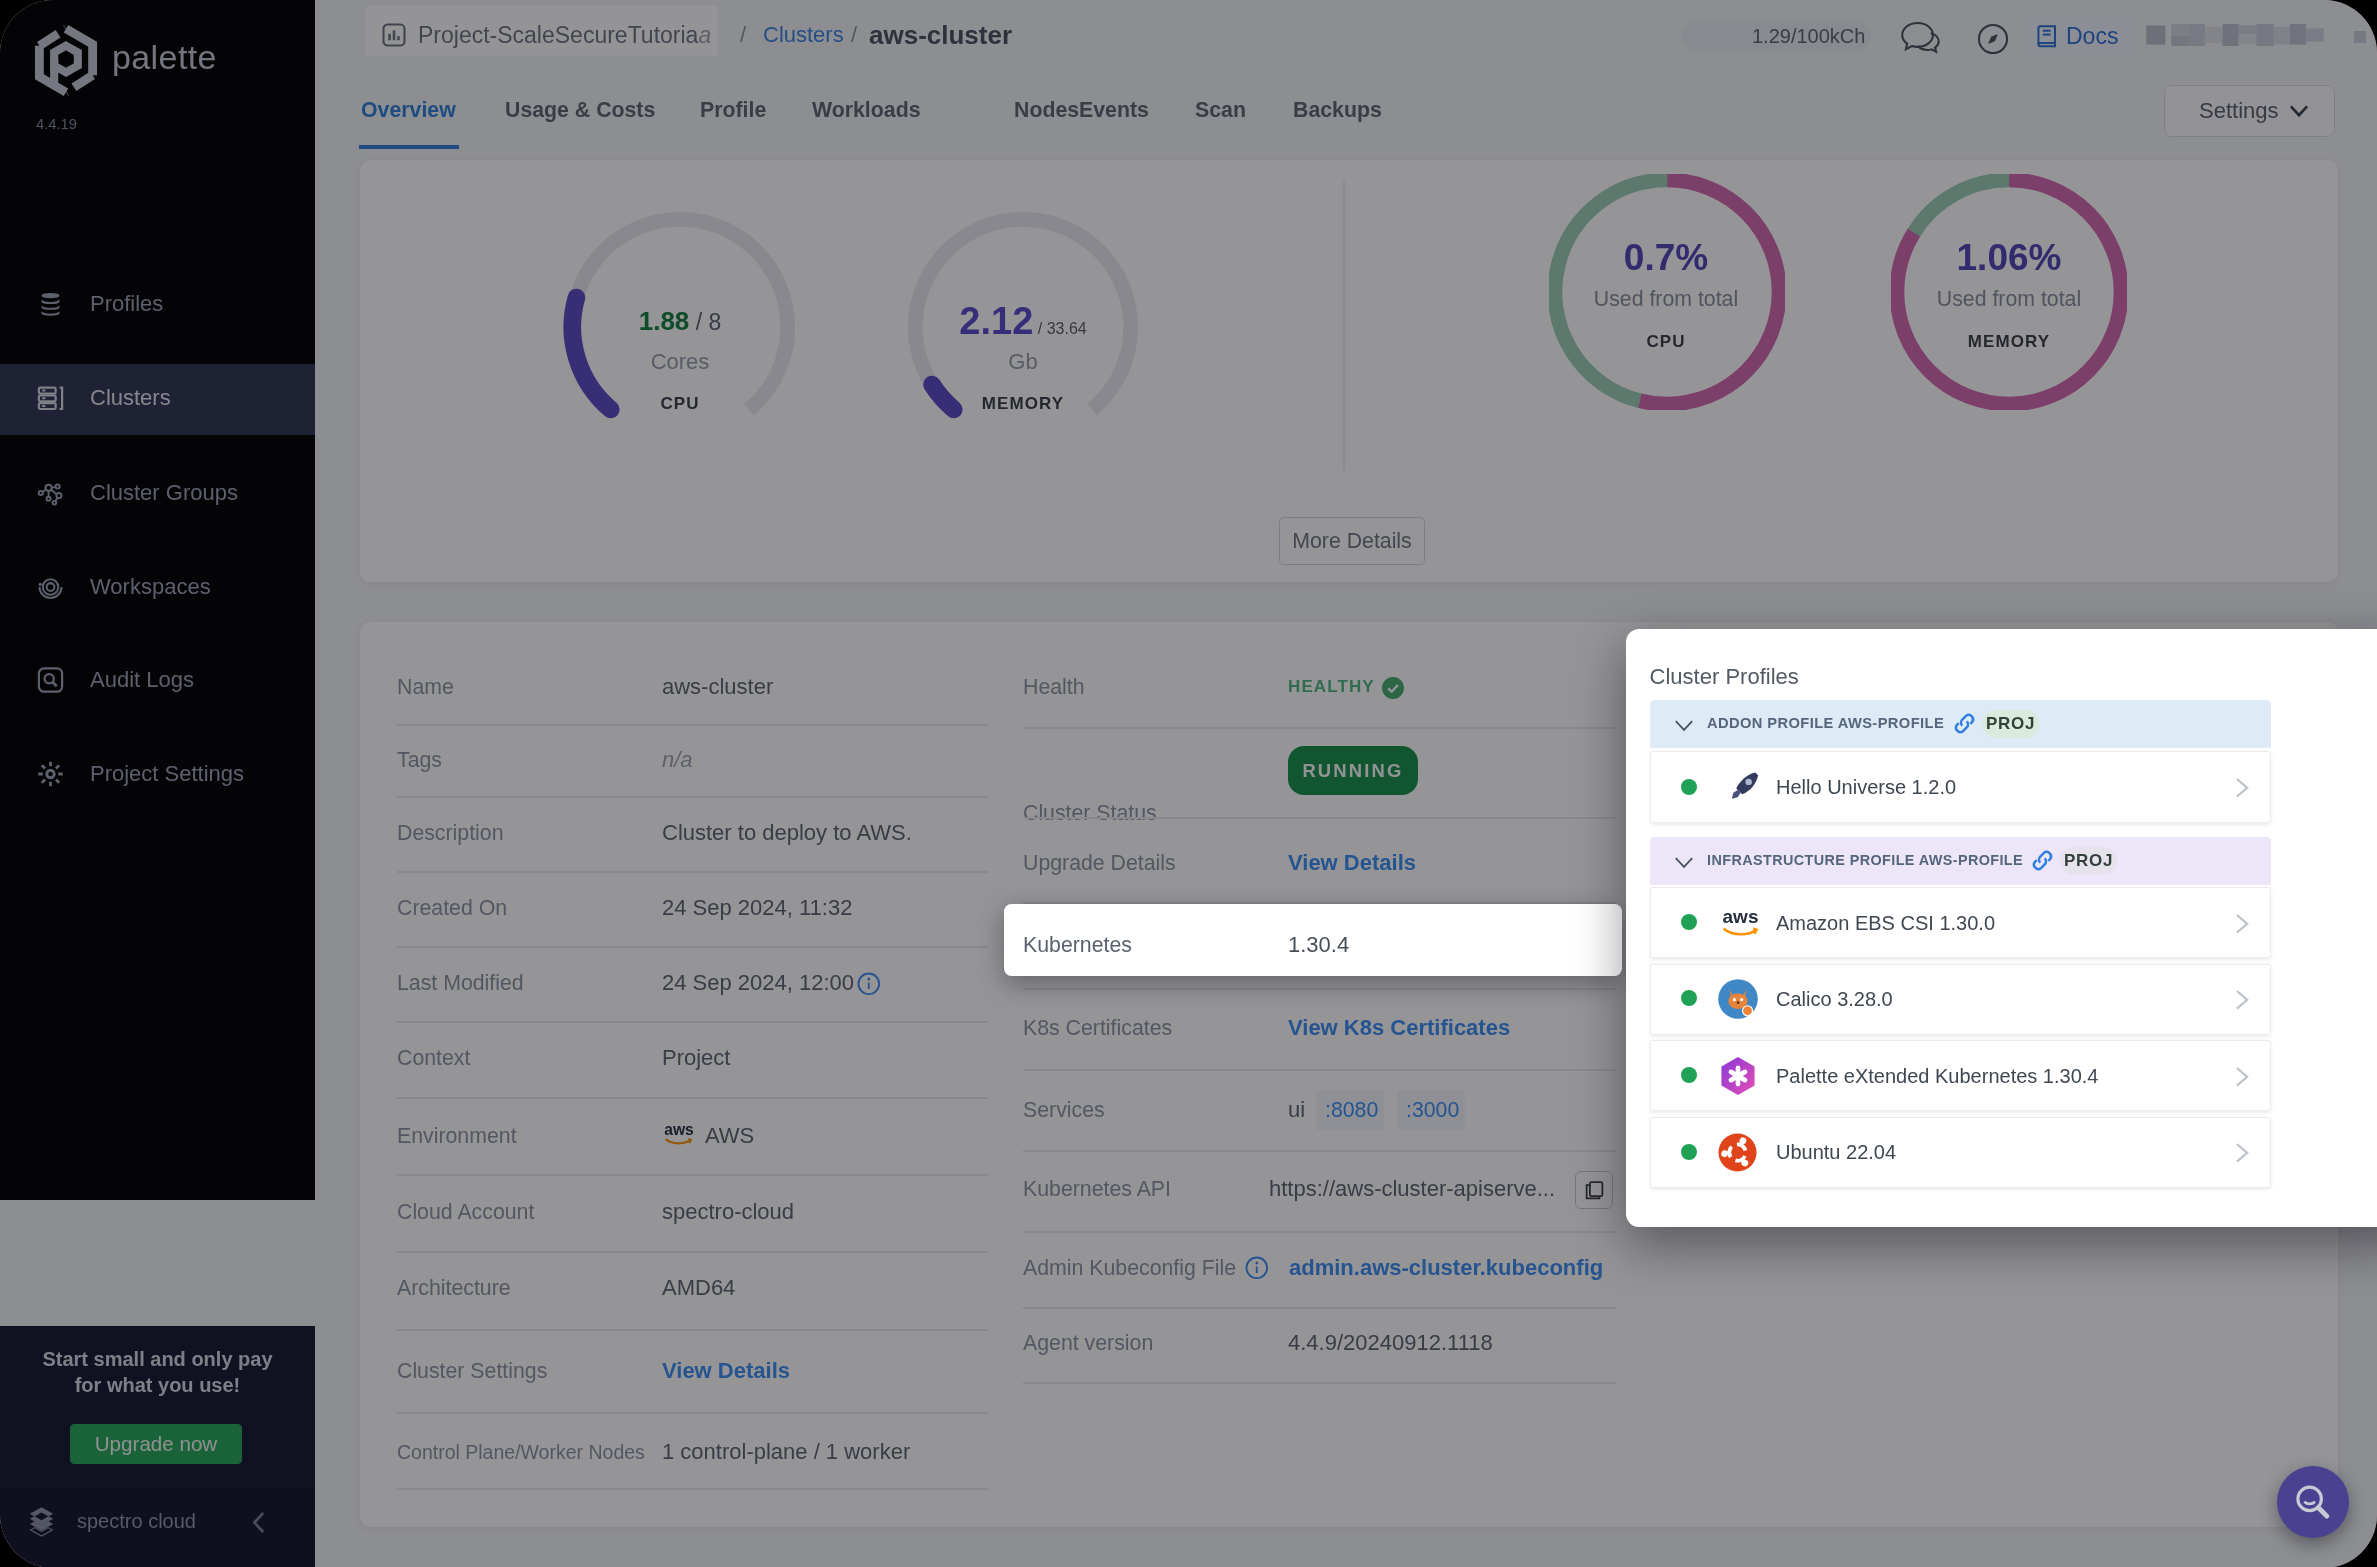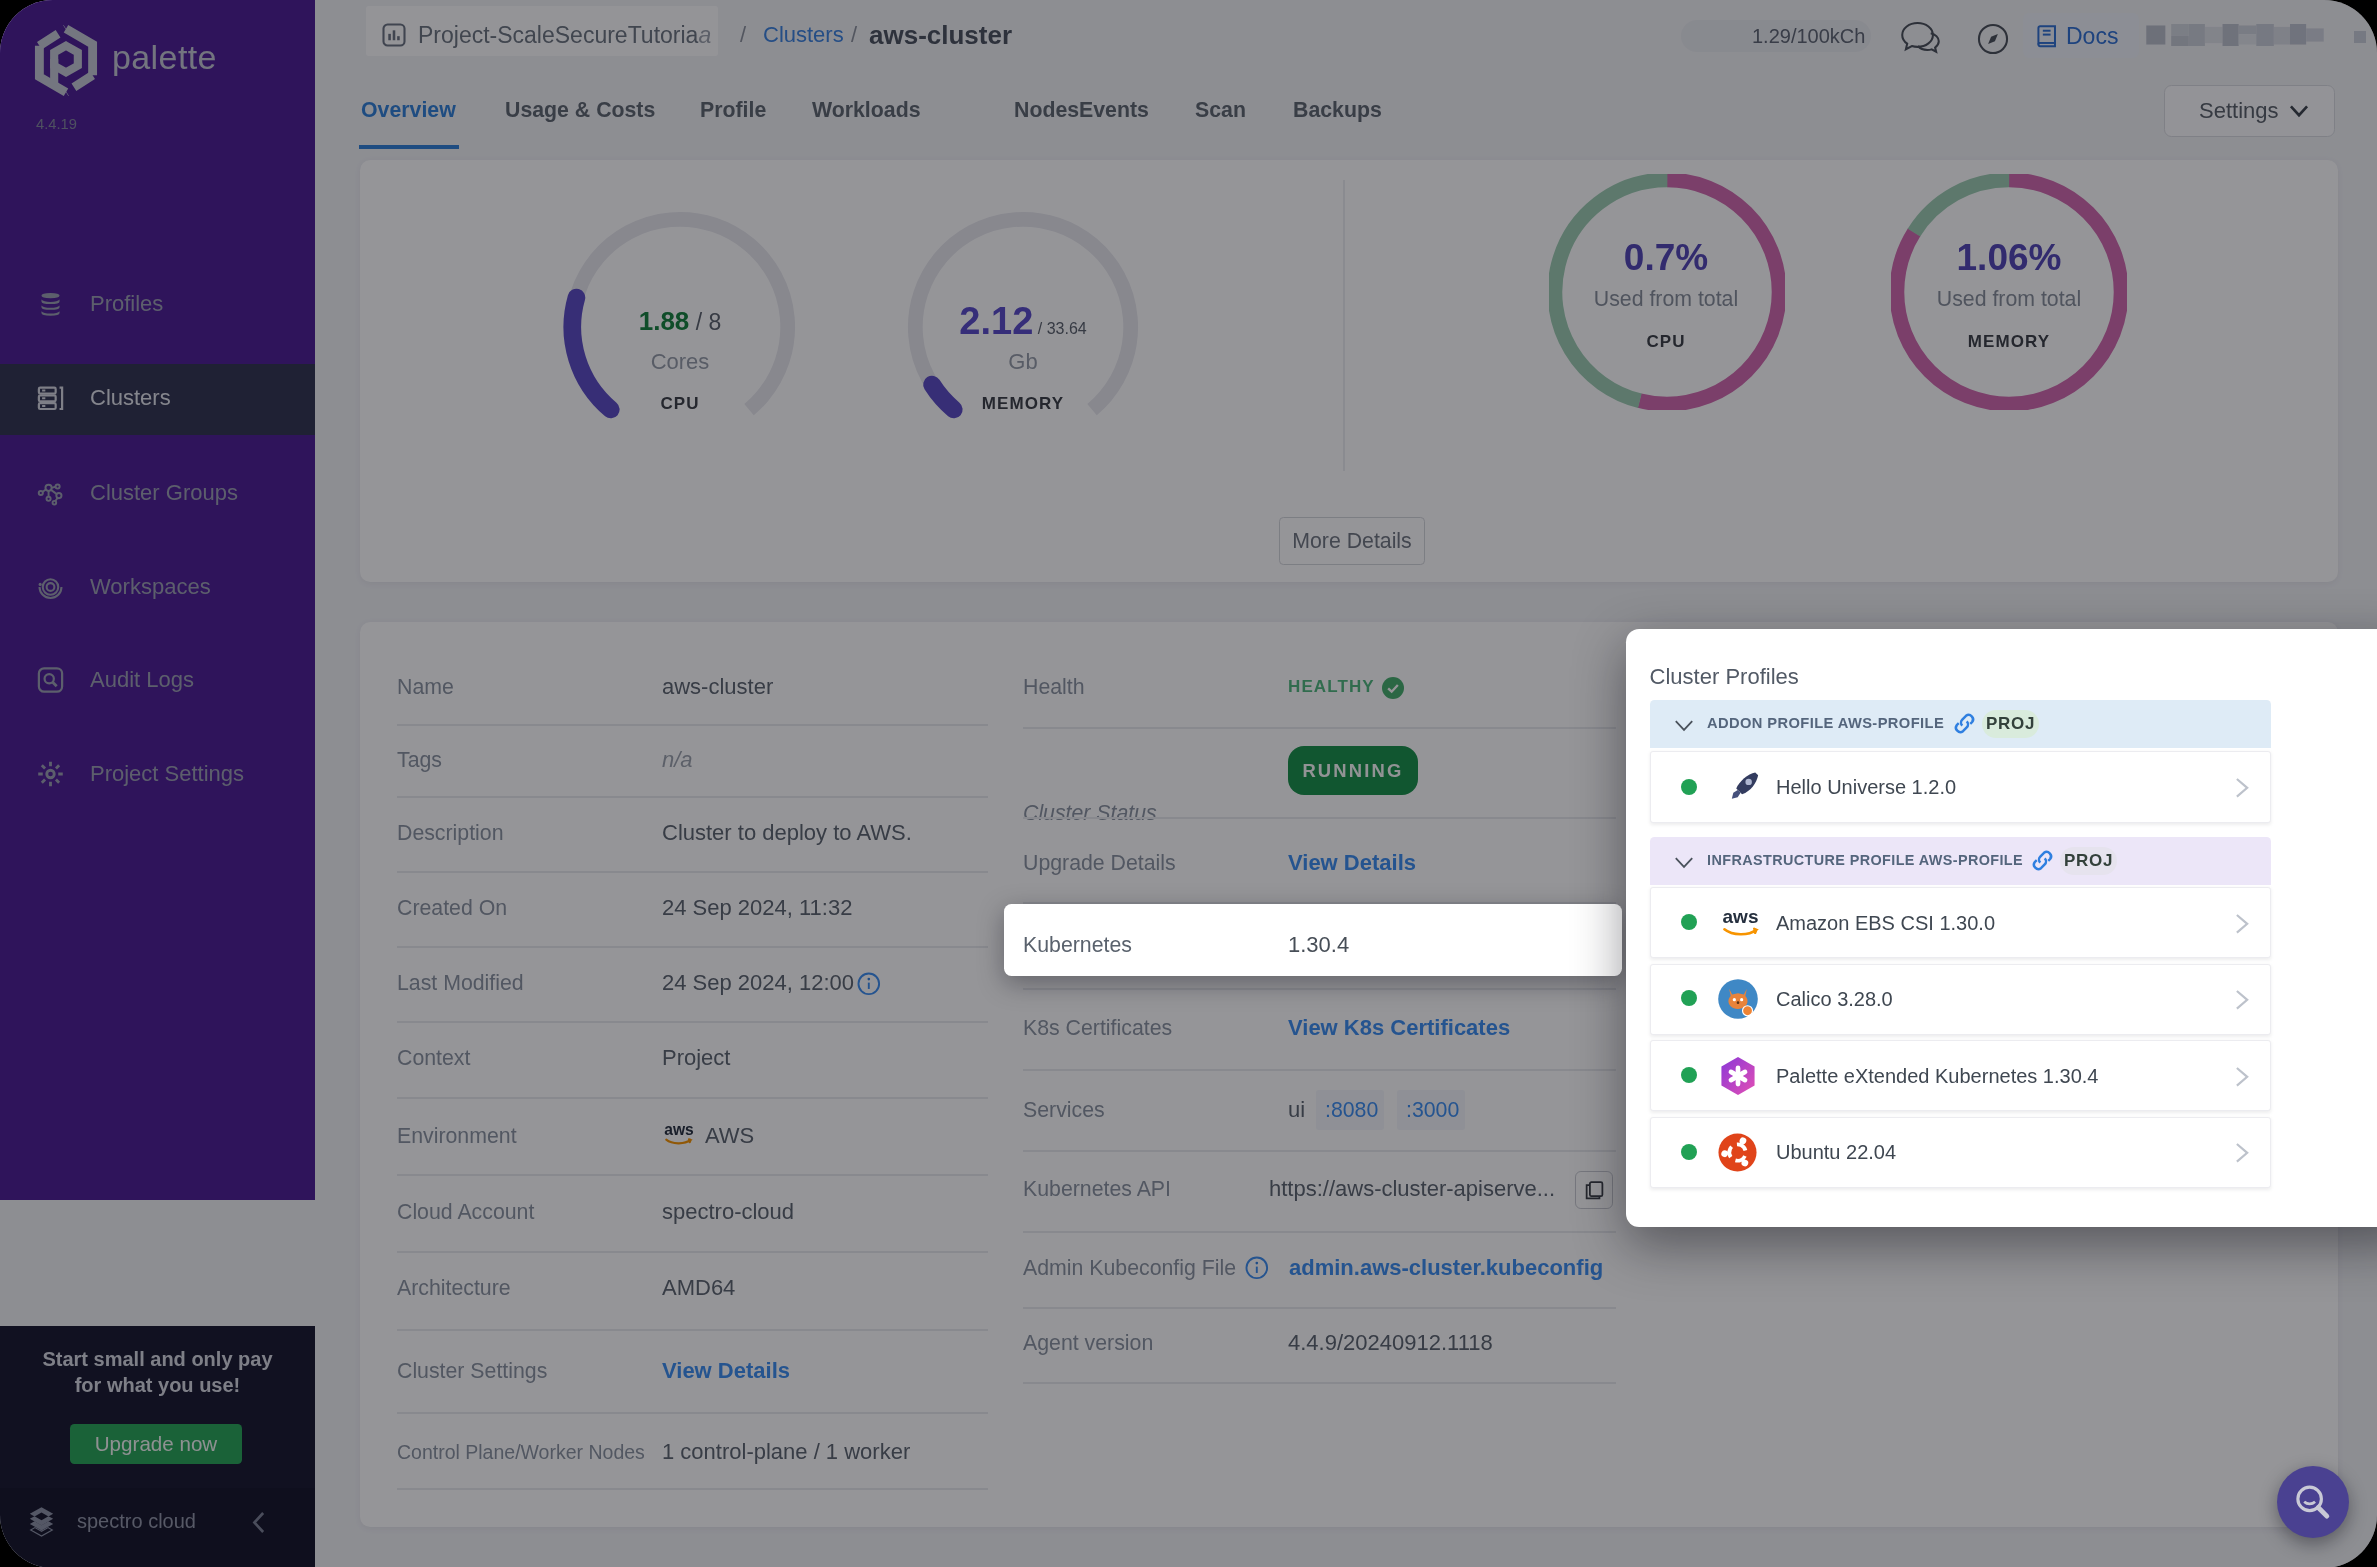--- a/index.html
+++ b/index.html
@@ -2,21 +2,21 @@
 <html style="font-size:11.8px"><head>
 <meta charset="utf-8">
 <style>
   * { margin:0; padding:0; box-sizing:border-box; }
   html,body { background:#000; width:2377px; height:1568px; font-family:"Liberation Sans", sans-serif; }
   #page { position:absolute; left:0; top:0; width:2377px; height:1568px; background:#F1F2F5; border-radius:53px; overflow:hidden; }
   .abs { position:absolute; }
   #overlay { position:absolute; left:0; top:0; width:2377px; height:1568px; background:rgba(10,10,16,0.43); z-index:40; }
   .hi { z-index:50; }
   
-  #sidebar { position:absolute; left:0; top:0; width:315px; height:1200px; background:#4c1d95; }
+  #sidebar { position:absolute; left:0; top:0; width:315px; height:1200px; background:#000000; }
   .nav-item { position:absolute; left:0; width:315px; height:71px; }
   .nav-label { position:absolute; left:90px; top:50%; transform:translateY(-50%); font-size:22px; color:#9CA0B2; }
   .nav-ico { position:absolute; left:35px; top:50%; transform:translateY(-50%); }
   
   .card { position:absolute; background:#fff; border-radius:10.3px; box-shadow:0 1.5px 5.9px rgba(30,35,60,0.06); }
   .sep { position:absolute; height:1.5px; background:#E9EAEE; }
   .lbl { position:absolute; font-size:21.3px; color:#8A93A0; transform:translateY(-50%); white-space:nowrap; }
   .val { position:absolute; font-size:22px; color:#5C646F; transform:translateY(-50%); white-space:nowrap; }
   .link { color:#3B8DF0; font-weight:bold; }
   .tab { position:absolute; top:110px; transform:translateY(-50%); font-size:21.3px; color:#5E6670; font-weight:600; white-space:nowrap; }
@@ -295,21 +295,21 @@
   <div class="sep" style="left:397px;top:1329px;width:591px;"></div>
   <div class="sep" style="left:397px;top:1412px;width:591px;"></div>
   <div class="sep" style="left:397px;top:1488px;width:591px;"></div>
 
   <div class="lbl" style="left:1023px;top:687px;">Health</div>
   <div class="abs" style="left:1288px;top:687px;transform:translateY(-50%);font-size:17px;font-weight:600;color:#4FB87E;letter-spacing:1.1px;">HEALTHY</div>
   <svg class="abs" style="left:1382px;top:677px;" width="22" height="22" viewBox="0 0 15 15">
     <circle cx="7.5" cy="7.5" r="7.5" fill="#46AE6C"></circle>
     <polyline points="4.2,7.7 6.6,10 10.8,5.4" fill="none" stroke="#fff" stroke-width="1.6"></polyline>
   </svg>
-  <div class="lbl" style="left:1023px;top:813px;font-style:italic;">Cluster Status</div>
+  <div class="lbl" style="left:1023px;top:813px;">Cluster Status</div>
   <div class="abs" style="left:1288px;top:746px;width:130px;height:49px;background:#189148;border-radius:16px;color:#FAFBFA;font-size:18.4px;font-weight:600;letter-spacing:2.2px;text-align:center;line-height:49px;">RUNNING</div>
   <div class="lbl" style="left:1023px;top:863px;">Upgrade Details</div>
     <div class="val link" style="left:1288px;top:863px;">View Details</div>
   <div class="lbl" style="left:1023px;top:1028px;">K8s Certificates</div>
     <div class="val link" style="left:1288px;top:1028px;">View K8s Certificates</div>
   <div class="lbl" style="left:1023px;top:1110px;">Services</div>
   <div class="val" style="left:1288px;top:1110px;">ui</div>
   <div class="abs" style="left:1316px;top:1090px;width:68px;height:40px;background:#F4F6FB;border-radius:2.9px;"></div>
   <div class="abs" style="left:1325px;top:1110px;transform:translateY(-50%);font-size:21.3px;color:#3B8DF0;">:8080</div>
   <div class="abs" style="left:1397px;top:1090px;width:68px;height:40px;background:#F4F6FB;border-radius:2.9px;"></div>

